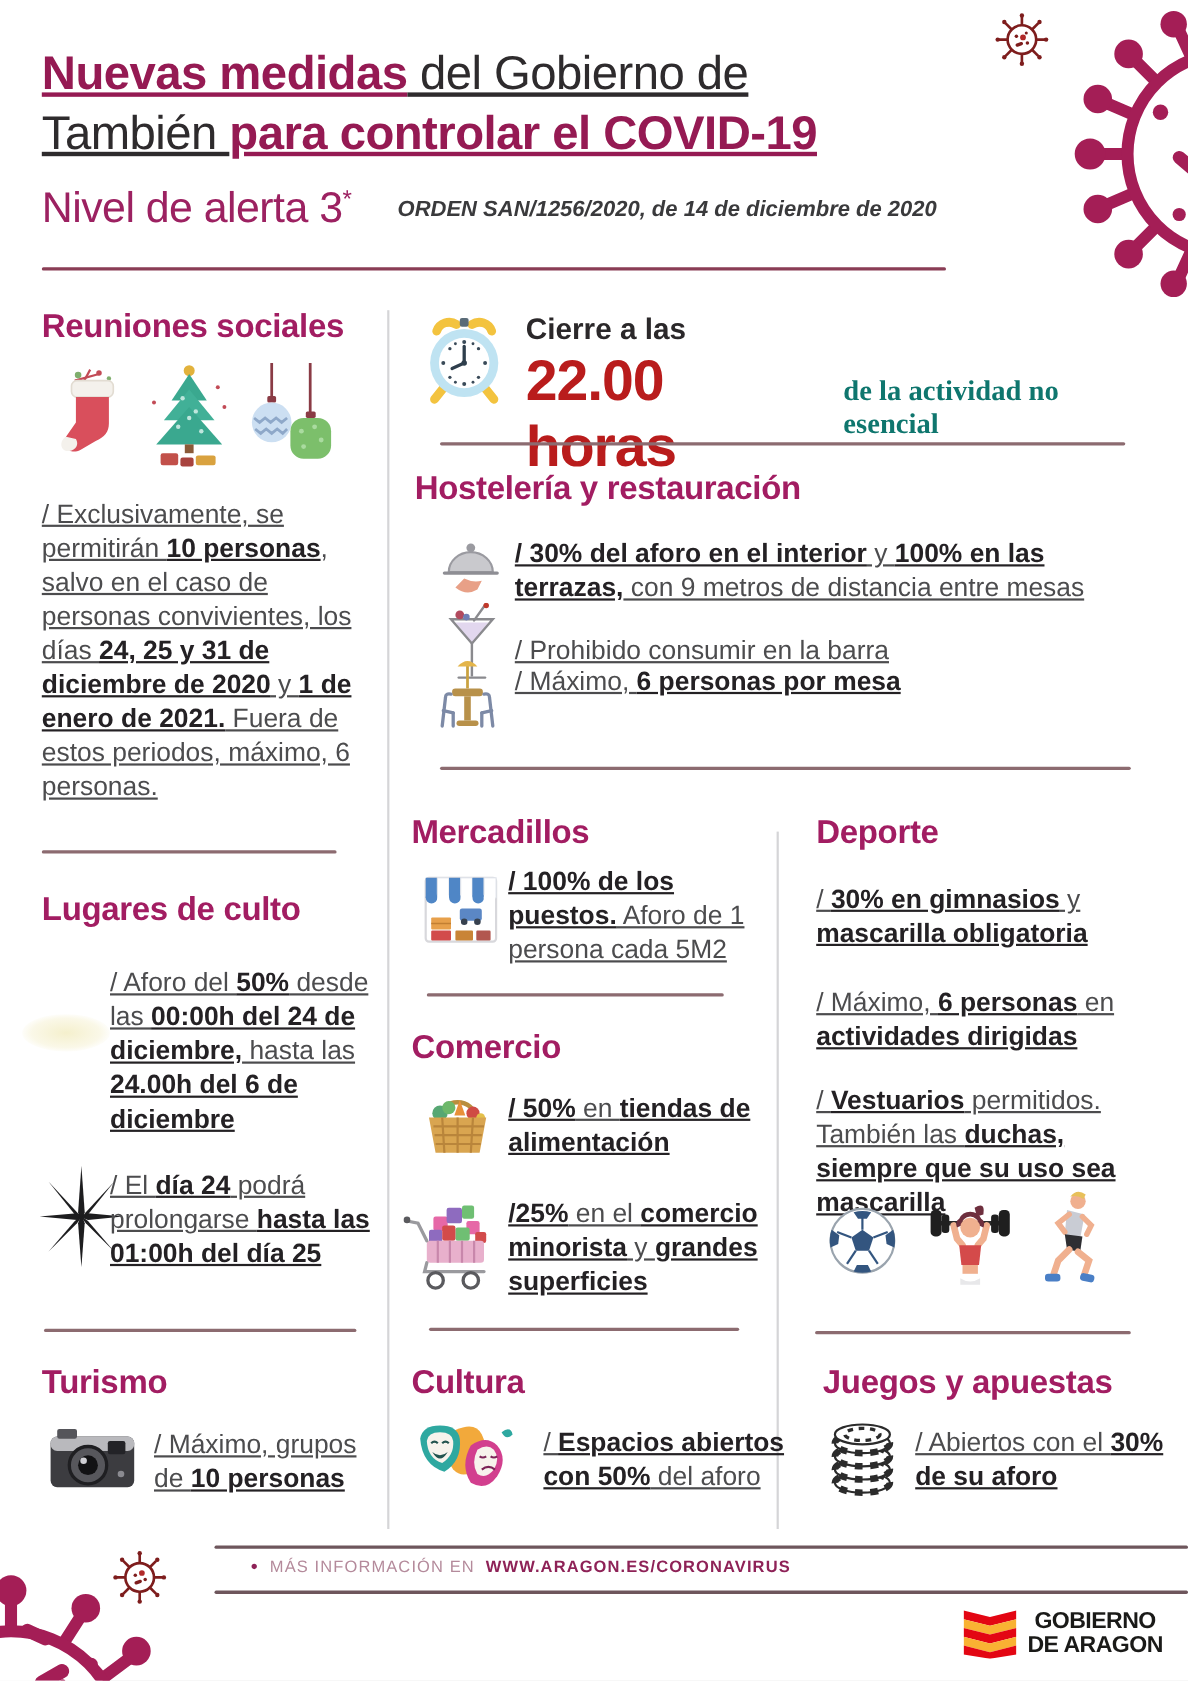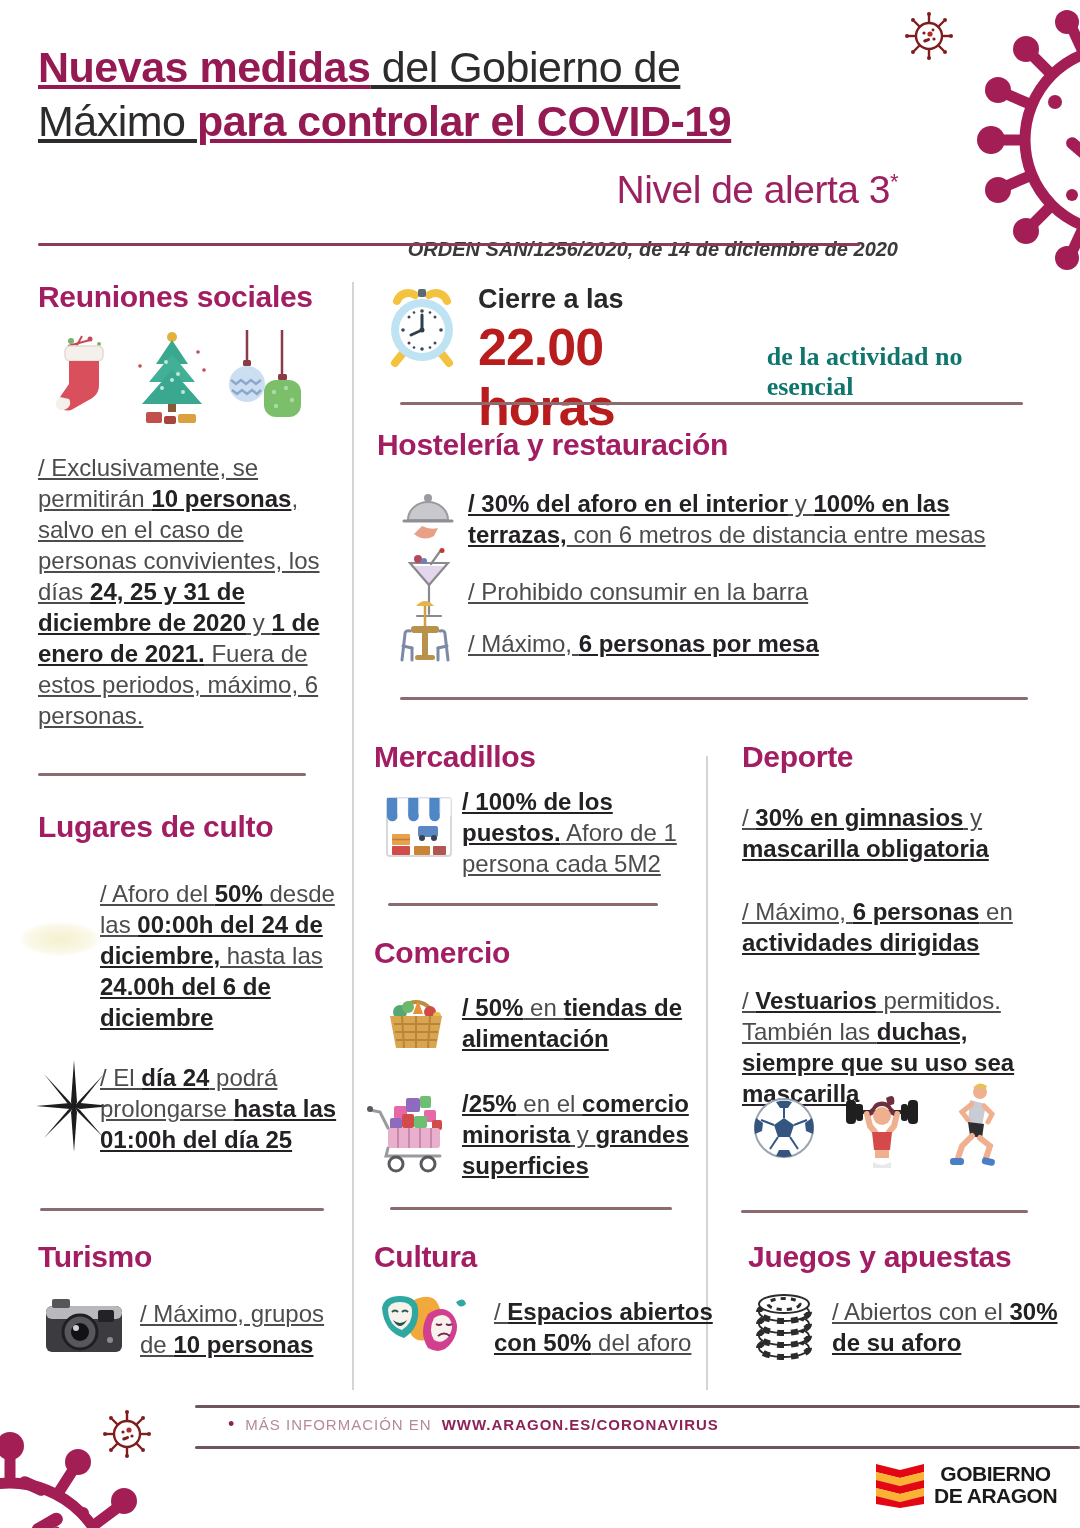--- a/index.html
+++ b/index.html
@@ -2,21 +2,21 @@
 <html><head>
 <meta charset="utf-8">
 <style>
   html,body{margin:0;padding:0;background:#e9e9e9;}
   .page{position:relative;width:1080px;height:1528px;background:#ffffff;overflow:hidden;
         font-family:"Liberation Sans",sans-serif;margin:0 auto;}
   .abs{position:absolute;}
   .title{font-size:43px;line-height:54px;font-weight:400;color:#2e2b2d;letter-spacing:-0.5px;}
   .title .seg{color:#2e2b2d;}
   .title .seg.b{color:#951a53;font-weight:700;}
-  .alert-row{display:flex;align-items:flex-end;gap:26px;flex-direction:column;}
+  .alert-row{display:flex;align-items:center;gap:42px;}
   .alert{font-size:39px;color:#9c2161;font-weight:400;letter-spacing:-0.5px;}
   .alert sup{font-size:22px;}
   .order{font-size:20px;font-style:italic;font-weight:700;color:#3a3a3c;}
   .h{font-weight:700;color:#a21d62;font-size:30px;letter-spacing:-0.3px;}
   .body{font-size:24px;line-height:31px;color:#4c4c4e;}
   .seg{font-weight:400;text-decoration:underline;}
   .seg.b{font-weight:700;color:#242124;}
   .hr{position:absolute;height:3px;background:#8c6b70;border-radius:2px;}
   .hr.head{background:#8a3d55;}
   .hr.foot{background:#6e565c;}
@@ -167,21 +167,21 @@
         <circle cx="42" cy="42" r="2"></circle>
       <circle cx="22" cy="24" r="1.6"></circle>
         <circle cx="31" cy="28" r="1.6"></circle>
       <rect x="21" y="29" width="7" height="3" rx="1.5" transform="rotate(-20 24 30)"></rect>
     </g>
     <circle cx="28" cy="22" r="2.6" fill="#b12a2a"></circle>
   </svg>
 
   <div class="abs title" style="left:38px;top:40px;width:860px">
     <div><span class="seg b">Nuevas medidas</span><span class="seg"> del Gobierno de</span></div>
-    <div><span class="seg">Máximo </span><span class="seg b">para controlar el COVID-19</span></div>
+    <div><span class="seg">También </span><span class="seg b">para controlar el COVID-19</span></div>
   </div>
 
   <div class="abs alert-row" style="left:38px;top:168px;width:860px">
     <span class="alert"><span>Nivel de alerta 3</span><sup>*</sup></span>
     <span class="order">ORDEN SAN/1256/2020, de 14 de diciembre de 2020</span>
   </div>
 
   <div class="hr head" style="left:38px;top:243px;width:822px"></div>
 
   <div class="vr" style="left:352px;top:282px;height:1108px"></div>
@@ -326,21 +326,21 @@
   <div class="hr" style="left:400px;top:402px;width:623px"></div>
 
   <div class="abs h" style="left:377px;top:428px">Hostelería y restauración</div>
 
   <svg class="abs" style="left:400px;top:488px" width="56" height="56" viewBox="0 0 56 56">
     <path d="M8,32 a20 18 0 0 1 40,0 z" fill="#c9c9cd" stroke="#9a9aa0" stroke-width="2"></path>
     <circle cx="28" cy="10" r="4" fill="#9a9aa0"></circle>
     <line x1="4" y1="33" x2="52" y2="33" stroke="#8e8e94" stroke-width="3" stroke-linecap="round"></line>
     <path d="M22,38 q8,4 16,2 l-4,8 q-10,6 -20,-2 z" fill="#e8a087"></path>
   </svg>
-  <div class="abs body" style="left:468px;top:488px;width:580px"><span class="seg b">/ 30% del aforo en el interior</span><span class="seg"> y </span><span class="seg b">100% en las terrazas,</span><span class="seg"> con 6 metros de distancia entre mesas</span></div>
+  <div class="abs body" style="left:468px;top:488px;width:580px"><span class="seg b">/ 30% del aforo en el interior</span><span class="seg"> y </span><span class="seg b">100% en las terrazas,</span><span class="seg"> con 9 metros de distancia entre mesas</span></div>
 
   <svg class="abs" style="left:406px;top:548px" width="46" height="80" viewBox="0 0 46 80">
     <polygon points="8,18 38,18 23,36" fill="#d8c9e8" opacity="0.75"></polygon>
     <g stroke="#8a8a8e" stroke-width="2.2" fill="none" stroke-linecap="round">
       <polygon points="4,15 42,15 23,37"></polygon>
       <line x1="23" y1="37" x2="23" y2="66"></line>
       <line x1="11" y1="68" x2="35" y2="68"></line>
       <line x1="25" y1="16" x2="35" y2="2"></line>
     </g>
     <circle cx="36" cy="2.5" r="2.5" fill="#c0392b"></circle>
@@ -357,21 +357,21 @@
     <rect x="23" y="59" width="20" height="5" rx="2.5" fill="#b8914a"></rect>
     <g stroke="#7d8aa6" stroke-width="3" fill="none" stroke-linecap="round">
       <path d="M10,64 L13,38 Q13,34 18,35"></path>
       <line x1="11" y1="50" x2="20" y2="52"></line>
       <line x1="20" y1="52" x2="20" y2="64"></line>
       <path d="M56,64 L53,38 Q53,34 48,35"></path>
       <line x1="55" y1="50" x2="46" y2="52"></line>
       <line x1="46" y1="52" x2="46" y2="64"></line>
     </g>
   </svg>
-  <div class="abs body" style="left:468px;top:628px;width:560px"><span class="seg">/  Máximo, </span><span class="seg b">6 personas por mesa</span></div>
+  <div class="abs body" style="left:468px;top:604px;width:560px"><span class="seg">/  Máximo, </span><span class="seg b">6 personas por mesa</span></div>
 
   <div class="hr" style="left:400px;top:697px;width:628px"></div>
 
   <div class="abs h" style="left:374px;top:740px">Mercadillos</div>
 
   <svg class="abs" style="left:382px;top:790px" width="74" height="74" viewBox="0 0 74 74">
     <rect x="5" y="8" width="64" height="58" rx="3" fill="#ffffff" stroke="#d8d8dc" stroke-width="2"></rect>
     <g>
       <rect x="5" y="8" width="10.6" height="18" fill="#4f86c6"></rect>
         <rect x="15.6" y="8" width="10.6" height="18" fill="#ffffff" stroke="#dfe3ea" stroke-width="1"></rect>

